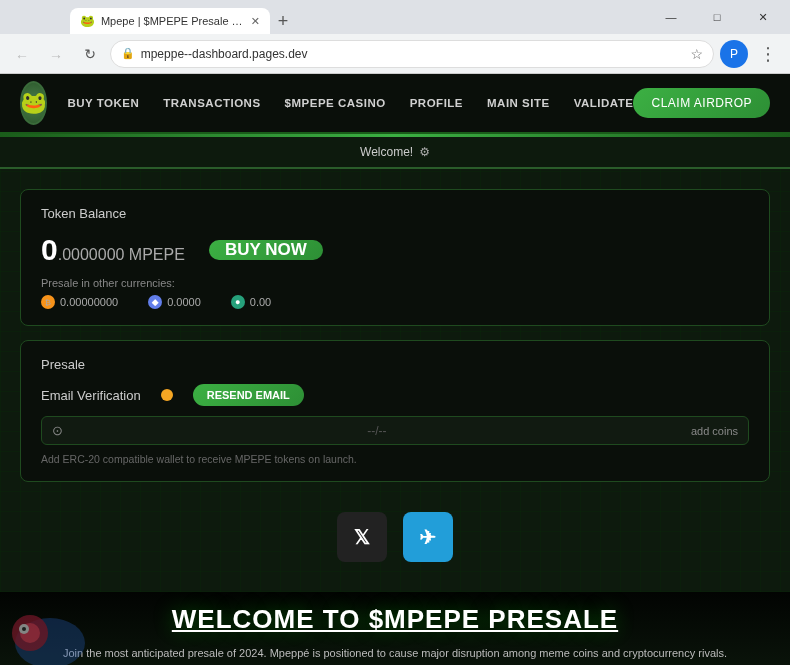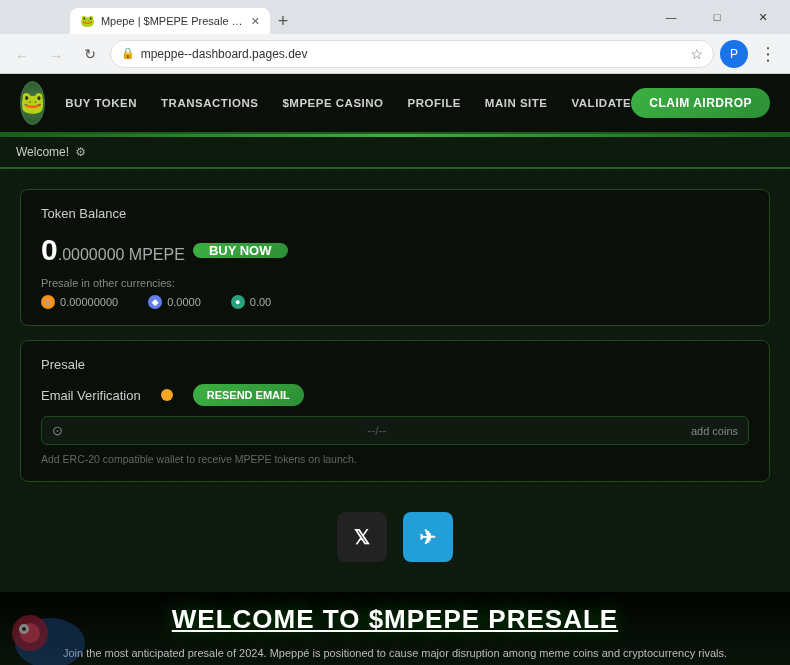--- a/index.html
+++ b/index.html
@@ -174,34 +174,34 @@
       text-decoration: none;
       white-space: nowrap;
     }
     .claim-airdrop-btn {
       background: linear-gradient(135deg, #3cb043, #2d8f35);
       color: white;
       border: none;
       border-radius: 20px;
       padding: 8px 18px;
       font-size: 12px;
-      font-weight: bold;
+      font-weight: normal;
       cursor: pointer;
       letter-spacing: 0.5px;
       white-space: nowrap;
     }
 
     
     .welcome-bar {
       background: #0d1a0d;
       border-bottom: 2px solid #2a5c2a;
       height: 32px;
       display: flex;
       align-items: center;
-      justify-content: flex-start;
+      justify-content: center;
       padding: 0 16px;
     }
     .welcome-text {
       color: #ccc;
       font-size: 12px;
     }
     .welcome-icon {
       margin-left: 6px;
       color: #aaa;
       font-size: 12px;
@@ -228,21 +228,21 @@
     .card-title {
       color: #ccc;
       font-size: 13px;
       margin-bottom: 12px;
     }
 
     
     .token-balance-row {
       display: flex;
       align-items: center;
-      gap: 8px;
+      gap: 24px;
       margin-bottom: 10px;
     }
     .balance-amount {
       color: #ccc;
       font-size: 26px;
       font-weight: 300;
     }
     .balance-amount .zero {
       font-size: 30px;
       font-weight: bold;
@@ -251,21 +251,21 @@
     .balance-currency {
       color: #aaa;
       font-size: 16px;
     }
     .buy-now-btn {
       background: linear-gradient(135deg, #3cb043, #2d8f35);
       color: white;
       border: none;
       border-radius: 16px;
       padding: 0 16px;
-      font-size: 13px;
+      font-size: 17px;
       font-weight: bold;
       cursor: pointer;
     }
     .other-currencies {
       margin-top: 4px;
     }
     .other-currencies-label {
       color: #888;
       font-size: 11px;
       margin-bottom: 6px;

